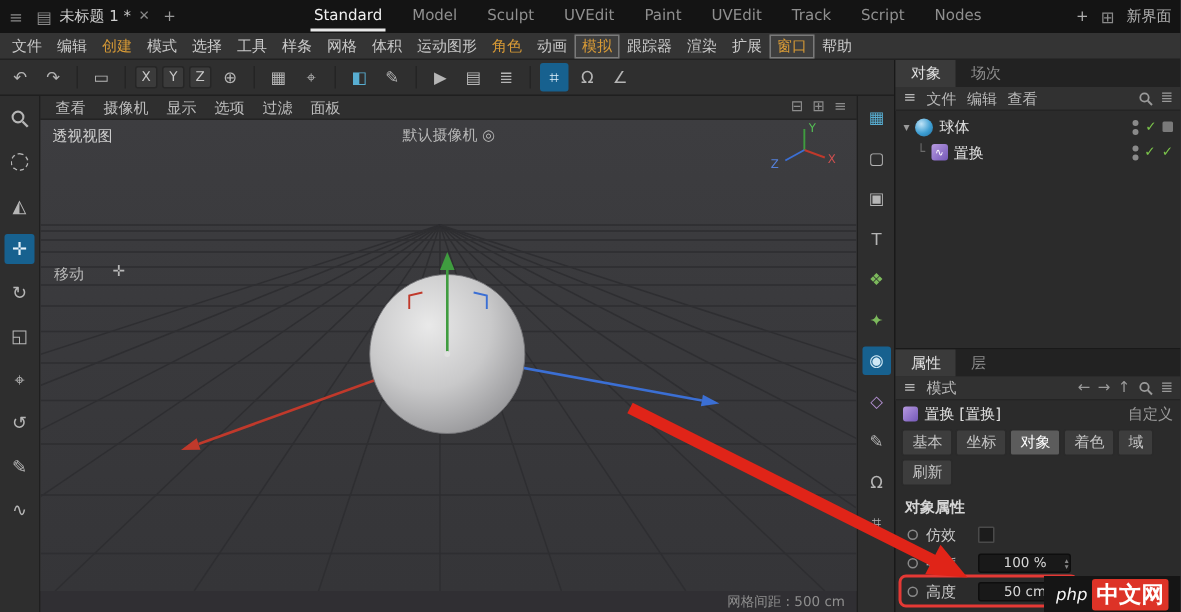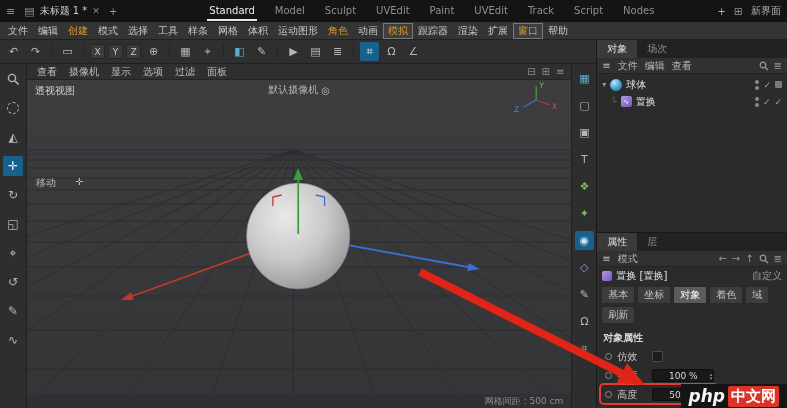--- a/index.html
+++ b/index.html
@@ -119,21 +119,21 @@
   .spinners{position:absolute;right:1px;top:0;bottom:0;display:flex;flex-direction:column;
             justify-content:center;font-size:5px;color:#888;line-height:4px;}
   .checkbox{width:11px;height:11px;background:#1c1c1c;border:1px solid #4a4a4a;border-radius:1px;}
   .anno-ring{position:absolute;left:2px;top:-2px;width:120px;height:22px;border:2px solid #e53935;
              border-radius:5px;pointer-events:none;z-index:5;}
 
   
   .anno-arrow{position:absolute;inset:0;z-index:50;pointer-events:none;}
   .watermark{position:absolute;right:0;bottom:0;z-index:60;height:24px;display:flex;align-items:center;
              gap:3px;padding:0 8px;background:#151515;}
-  .wm-left{color:#f5f5f5;font-weight:bold;font-size:17px;font-style:italic;}
+  .wm-left{color:#f5f5f5;font-weight:normal;font-size:11px;font-style:italic;}
   .wm-right{background:#dd3327;color:#fff;font-size:15px;font-weight:bold;padding:1px 3px;border-radius:2px;}
 
   .mini-svg{display:block;}
 </style>
 </head>
 <body>
 
 <div class="titlebar">
   <span class="tb-icon">≡</span>
   <span class="doc-tab">

